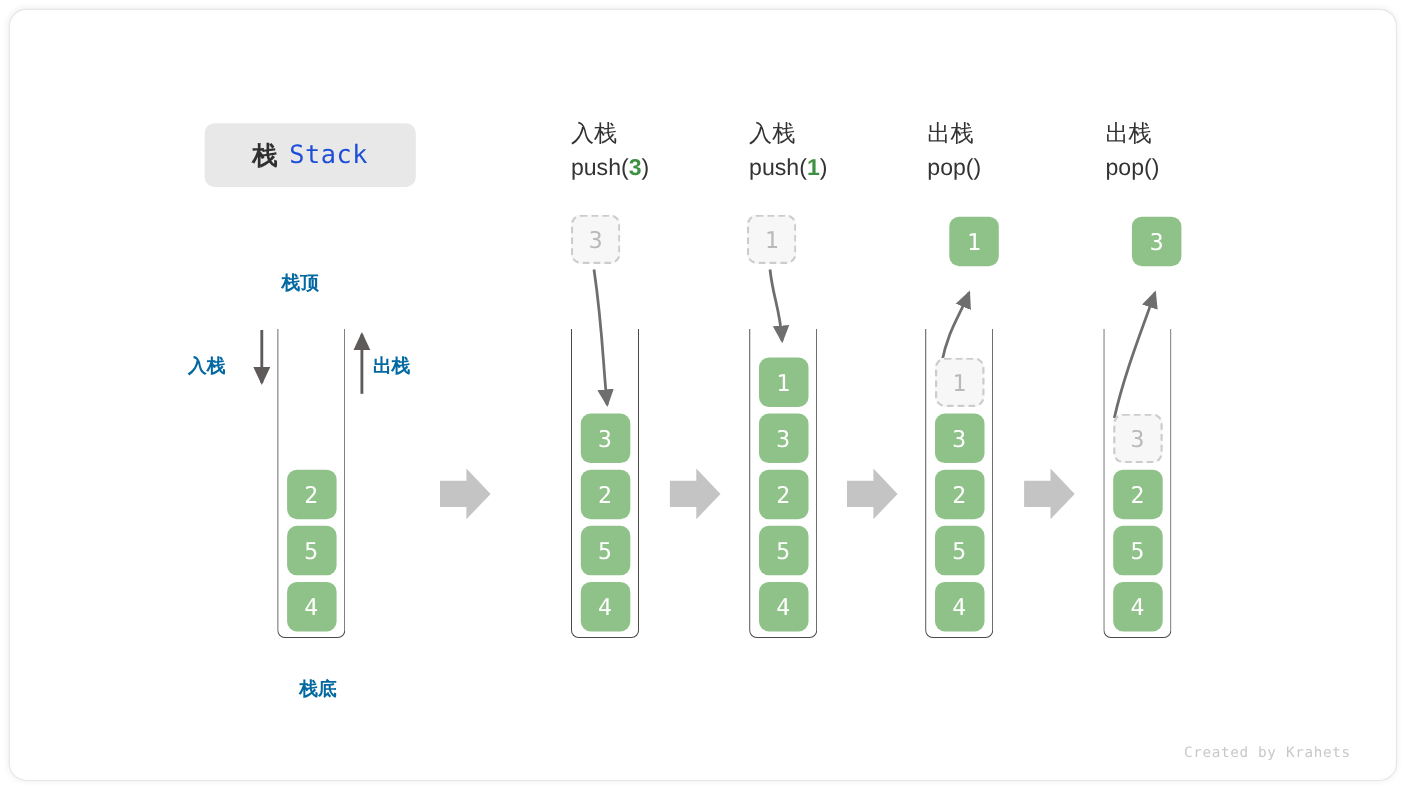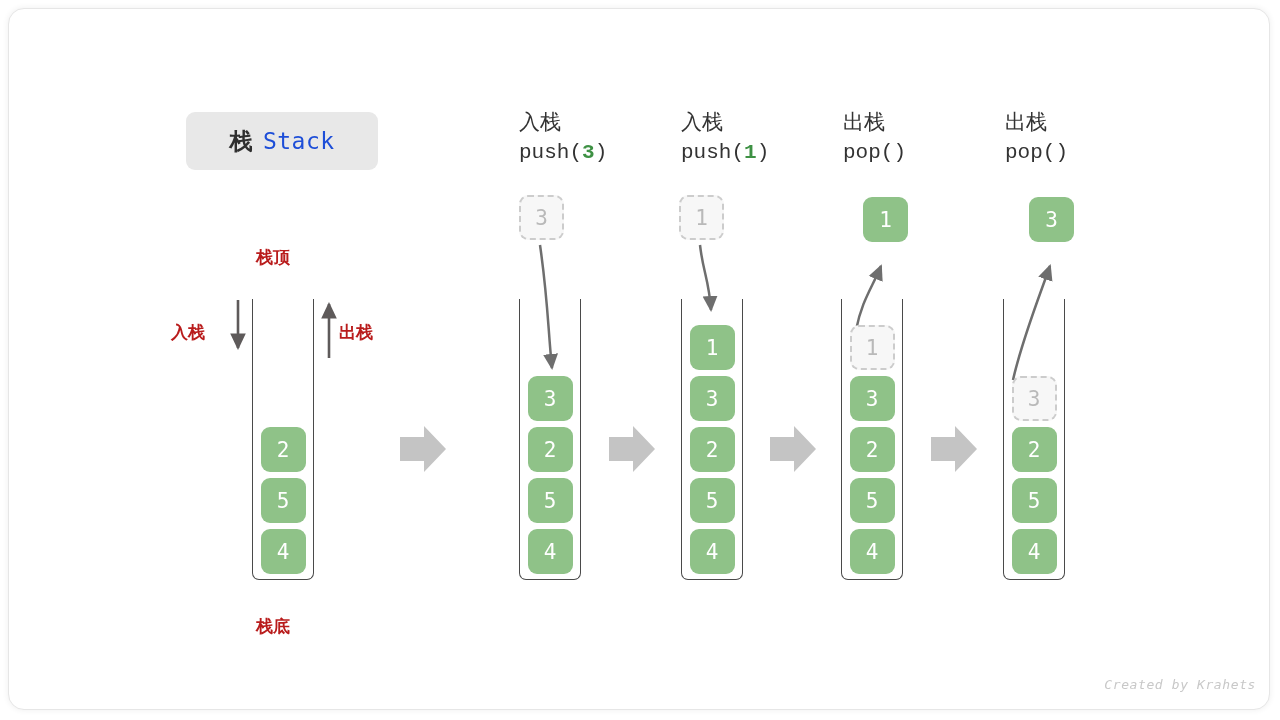--- a/index.html
+++ b/index.html
@@ -63,38 +63,38 @@
     margin-left: 10px;
     letter-spacing: 0.5px;
   }
 
   
   .cn-label {
     position: absolute;
     font-family: "Liberation Sans", "DejaVu Sans", sans-serif;
     font-weight: bold;
     font-size: 17px;
-    color: #b91c1c;
+    color: #0369a1;
     white-space: nowrap;
   }
 
   .op-label {
     position: absolute;
     white-space: nowrap;
   }
   .op-label .op-cn {
     display: block;
     font-family: "Liberation Sans", "DejaVu Sans", sans-serif;
     font-size: 21px;
     color: #333333;
     line-height: 30px;
   }
   .op-label .op-code {
     display: block;
-    font-family: Liberation Mono, monospace;
+    font-family: Liberation Sans, sans-serif;
     font-size: 21px;
     color: #333333;
     line-height: 32px;
     letter-spacing: 0px;
   }
   .op-label .op-code .arg {
     color: #3e9144;
     font-weight: bold;
   }
 
@@ -177,27 +177,26 @@
     left: 0;
     top: 0;
     width: 1280px;
     height: 720px;
     pointer-events: none;
   }
 
   
   .watermark {
     position: absolute;
-    right: 24px;
+    right: 52px;
     bottom: 28px;
     font-family: "DejaVu Sans Mono", "Liberation Mono", monospace;
     font-size: 13px;
     color: #c8c8c8;
     letter-spacing: 0.6px;
-    font-style: italic;
   }
 </style>
 </head>
 <body>
 
 <div id="canvas">
   <div class="card-frame"></div>
 
   <svg id="overlay" viewBox="0 0 1280 720">
     <defs>
@@ -246,21 +245,21 @@
       <path d="M1013,380 C1022,340 1038,300 1050,266" stroke="#6e6e6e" stroke-width="2.5" fill="none" marker-end="url(#mk-gray)"></path>
     </g>
   </svg>
 
   <div class="title-chip">
     <span class="t-cn">栈</span>
     <span class="t-en">Stack</span>
   </div>
 
   <div class="cn-label" style="left:256px; top:246px;">栈顶</div>
-  <div class="cn-label" style="left:256px; top:615px;">栈底</div>
+  <div class="cn-label" style="left:272px; top:615px;">栈底</div>
   <div class="cn-label" style="left:171px; top:321px;">入栈</div>
   <div class="cn-label" style="left:339px; top:321px;">出栈</div>
 
   <div class="op-label" style="left:519px; top:107px;">
     <span class="op-cn">入栈</span>
     <span class="op-code"><span>push(</span><span class="arg">3</span><span>)</span></span>
   </div>
 
   <div class="op-label" style="left:681px; top:107px;">
     <span class="op-cn">入栈</span>

